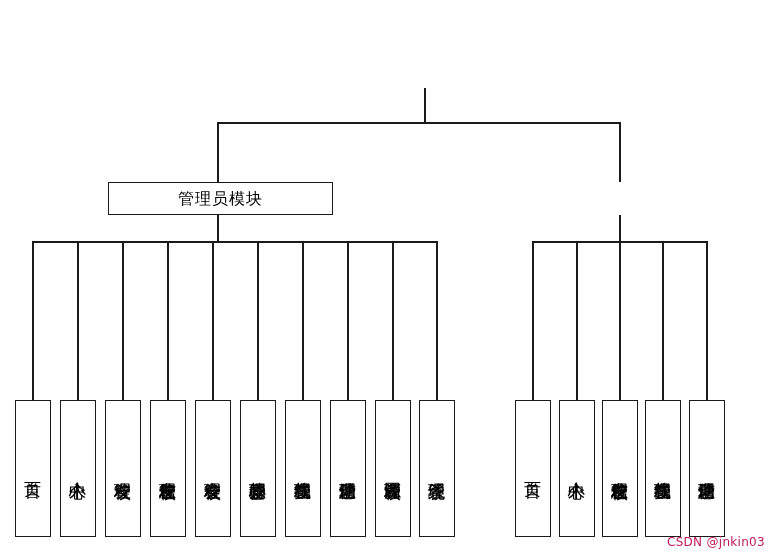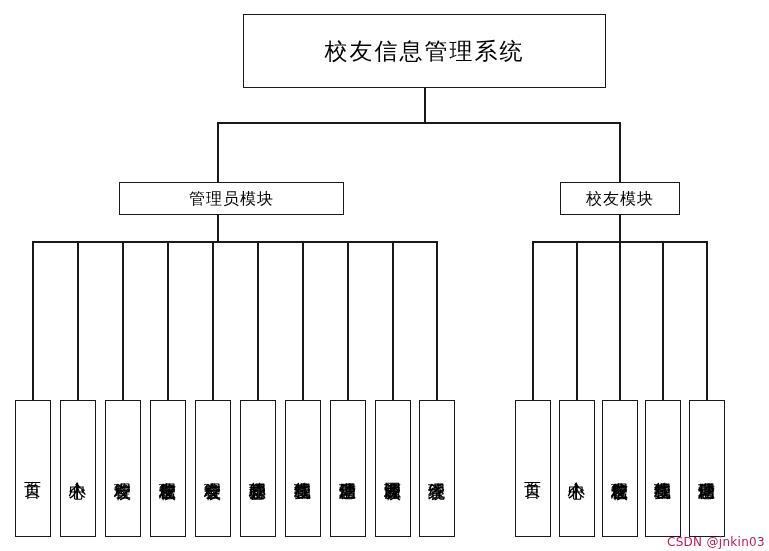--- a/index.html
+++ b/index.html
@@ -40,21 +40,21 @@
     height: 74px;
     font-size: 23px;
     letter-spacing: 2px;
   }
   .node-module {
     height: 33px;
     font-size: 16px;
     letter-spacing: 1px;
   }
   .node-module.admin {
-    left: 119px;
+    left: 108px;
     top: 182px;
     width: 225px;
   }
   .node-module.alumni {
     left: 560px;
     top: 182px;
     width: 120px;
   }
   .node-leaf {
     top: 400px;
@@ -88,36 +88,30 @@
     letter-spacing: 0.3px;
     user-select: none;
     white-space: nowrap;
   }
 </style>
 </head>
 <body>
 
 <div id="diagram">
 
-  <div class="node node-root">
-    <span>校友信息管理系统</span>
-  </div>
 
   <div class="line line-v" style="left:424px; top:88px; height:34px;"></div>
 
   <div class="line line-h" style="left:217px; top:122px; width:403px;"></div>
 
   <div class="line line-v" style="left:217px; top:122px; height:60px;"></div>
   <div class="line line-v" style="left:619px; top:122px; height:60px;"></div>
 
   <div class="node node-module admin">
     <span>管理员模块</span>
-  </div>
-  <div class="node node-module alumni">
-    <span>校友模块</span>
   </div>
 
   <div class="line line-v" style="left:217px; top:215px; height:26px;"></div>
   <div class="line line-h" style="left:32px; top:241px; width:404px;"></div>
 
   <div class="line line-v" style="left:32px;  top:241px; height:159px;"></div>
   <div class="line line-v" style="left:77px;  top:241px; height:159px;"></div>
   <div class="line line-v" style="left:122px; top:241px; height:159px;"></div>
   <div class="line line-v" style="left:167px; top:241px; height:159px;"></div>
   <div class="line line-v" style="left:212px; top:241px; height:159px;"></div>

